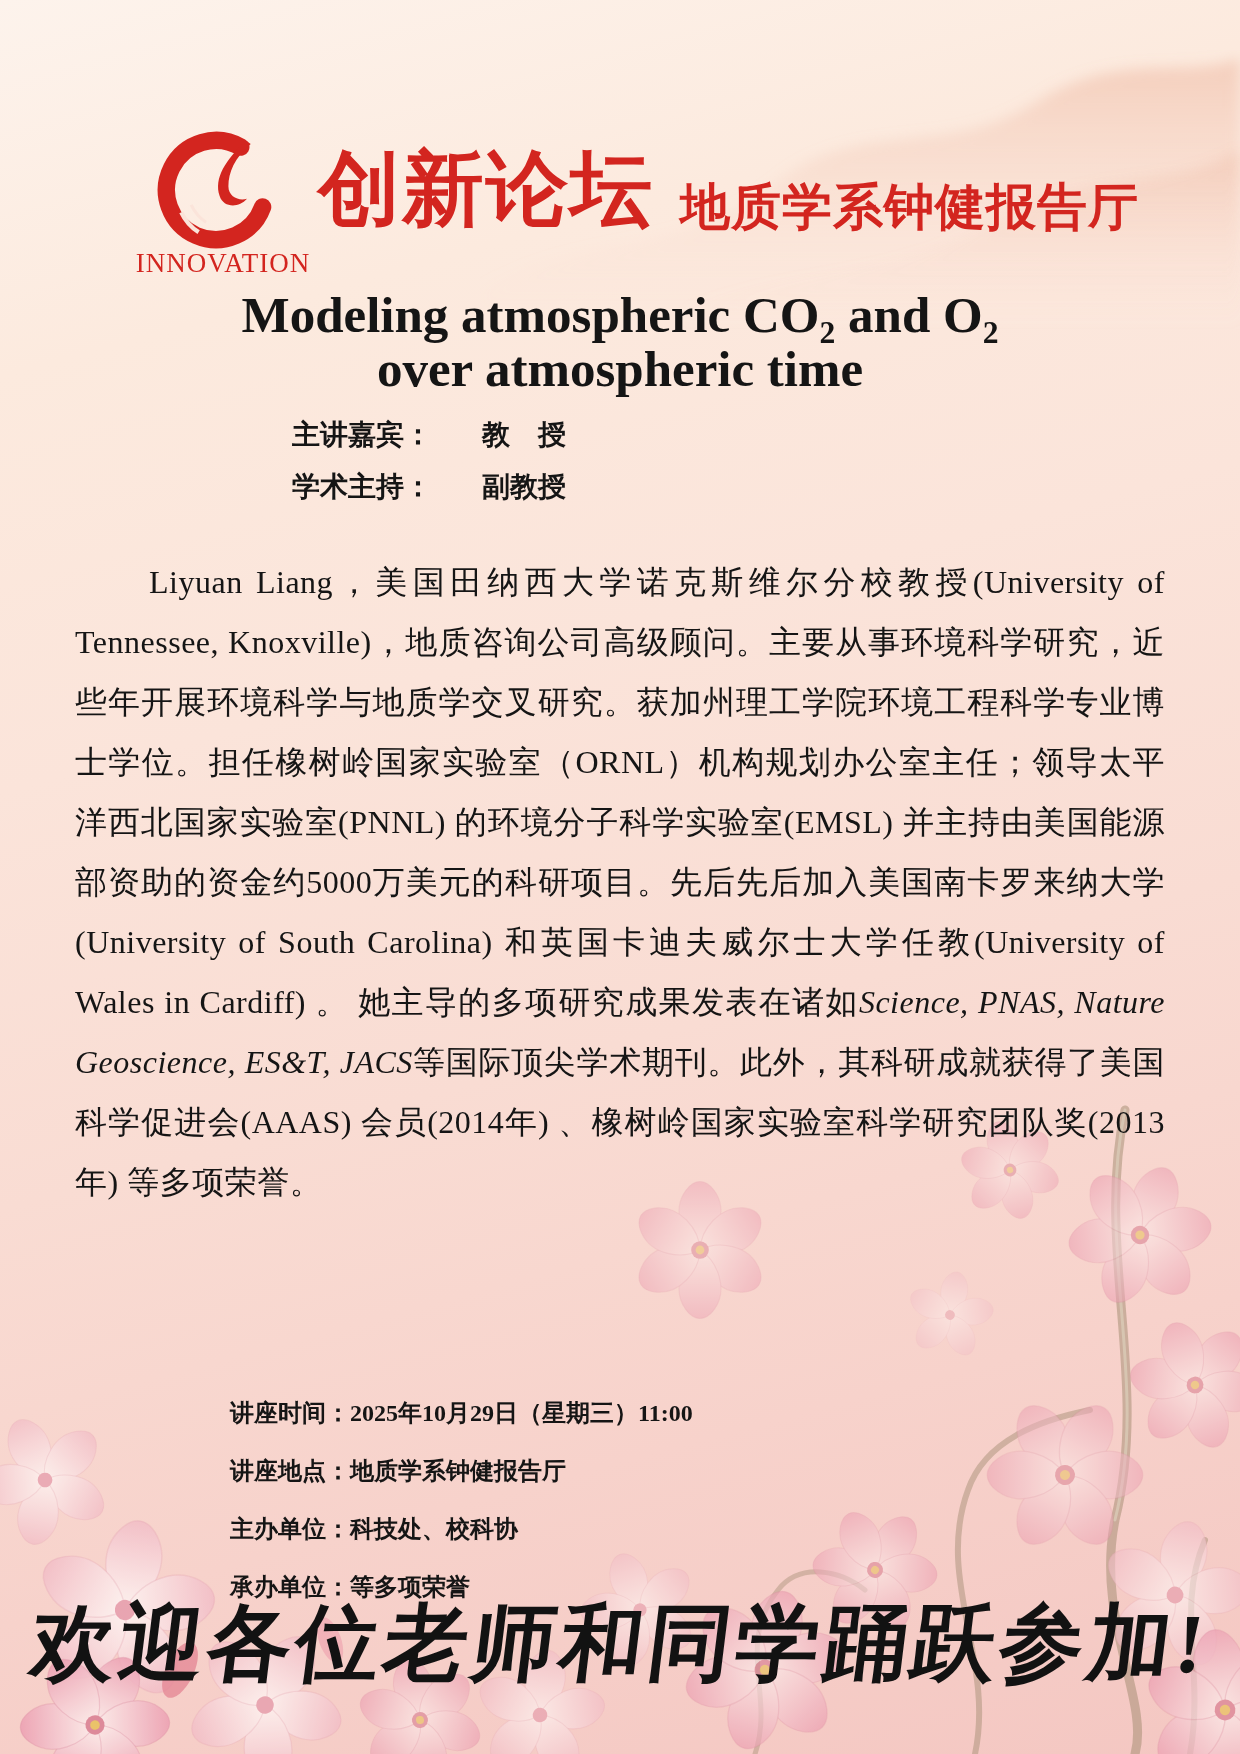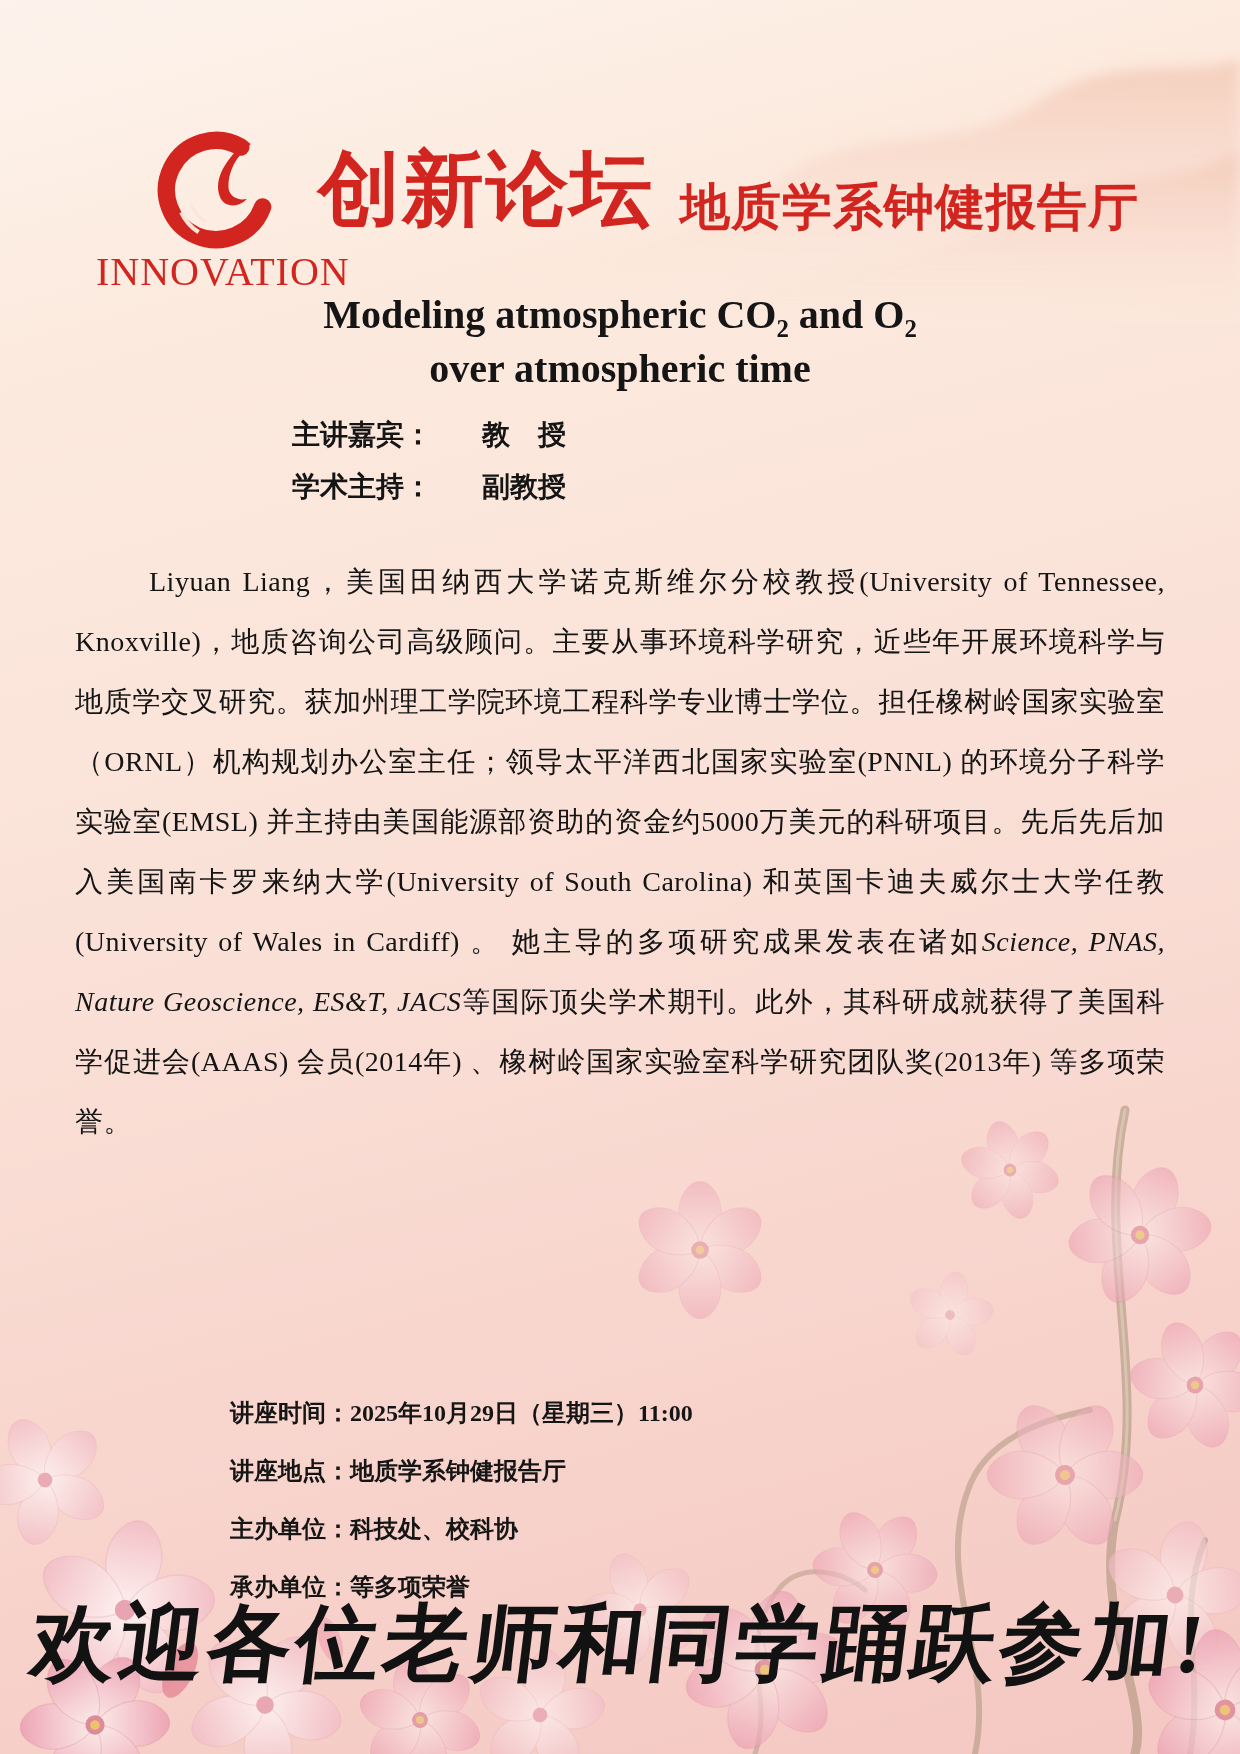--- a/index.html
+++ b/index.html
@@ -5,41 +5,41 @@
   html,body{margin:0;padding:0;}
   body{width:1240px;height:1754px;overflow:hidden;
        font-family:"Liberation Serif","DejaVu Serif",serif;color:#151515;}
   .page{position:relative;width:1240px;height:1754px;
         background:linear-gradient(165deg,#fdf3ec 0%,#fceade 18%,#fbe4da 38%,#f9dcd3 58%,#f7d2cb 78%,#f4c7c2 100%);}
   .decor{position:absolute;z-index:1;pointer-events:none;}
   .content{position:absolute;z-index:2;left:0;top:0;width:100%;height:100%;}
 
   
   .logo{position:absolute;left:142px;top:128px;width:148px;height:124px;}
-  .innovation{position:absolute;left:96px;top:248px;width:226px;text-align:center;
-              color:#d3251f;font-size:40px;letter-spacing:1px;font-weight:400;}
+  .innovation{position:absolute;left:110px;top:248px;width:226px;text-align:center;
+              color:#d3251f;font-size:27px;letter-spacing:1px;font-weight:400;}
   .forum-title{position:absolute;left:318px;top:148px;
                font-family:"Liberation Sans","DejaVu Sans",sans-serif;
                font-weight:900;font-size:82px;color:#d3251f;letter-spacing:2px;line-height:1;}
   .lecture-no{position:absolute;left:680px;top:182px;
               font-family:"Liberation Sans","DejaVu Sans",sans-serif;
               font-weight:900;font-size:50px;color:#d3251f;letter-spacing:1px;line-height:1;}
 
   
   .talk-title{position:absolute;left:0;top:288px;width:100%;text-align:center;
-              font-weight:700;font-size:40px;line-height:54px;}
+              font-weight:700;font-size:51px;line-height:54px;}
   .talk-title sub{font-size:0.62em;line-height:0;}
 
   
   .speakers{position:absolute;left:292px;top:416px;font-size:28px;font-weight:700;}
   .speaker-row{display:grid;grid-template-columns:190px 260px auto;height:52px;align-items:baseline;}
 
   
   .bio{position:absolute;left:75px;top:552px;width:1090px;
-       font-size:28px;line-height:60px;letter-spacing:0.5px;
+       font-size:32px;line-height:60px;letter-spacing:0.5px;
        text-align:justify;text-justify:inter-ideograph;}
   .bio p{margin:0;text-indent:74px;}
   .bio .journals{font-style:italic;}
 
   
   .details{position:absolute;left:230px;top:1384px;font-size:24px;font-weight:700;line-height:58px;}
   .detail-row span{display:inline;}
 
   
   .welcome{position:absolute;left:0;top:1598px;width:100%;text-align:center;

